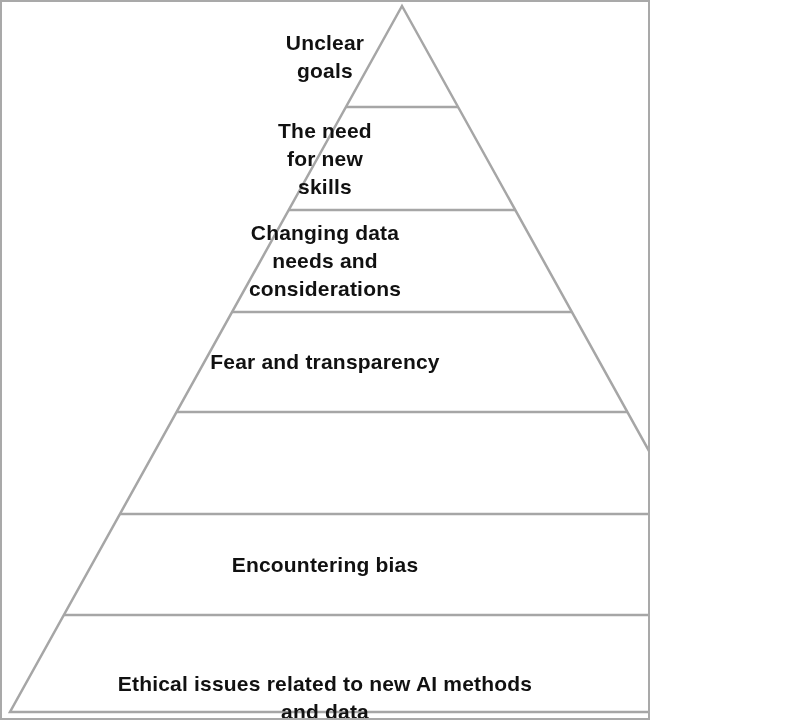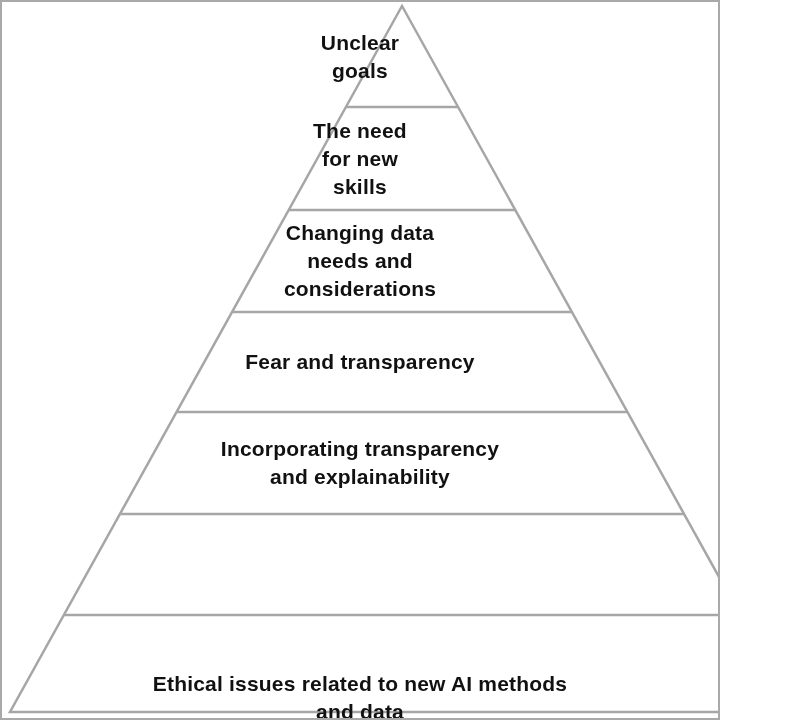--- a/index.html
+++ b/index.html
@@ -2,21 +2,21 @@
 <html><head>
 <meta charset="utf-8">
 <style>
   html, body {
     margin: 0;
     padding: 0;
     background: #ffffff;
   }
   .canvas {
     position: relative;
-    width: 720px;
+    width: 650px;
     height: 720px;
     background: #ffffff;
     box-sizing: border-box;
     border: 2px solid #a9a9a9;
     overflow: hidden;
     font-family: "Liberation Sans", sans-serif;
   }
   .pyramid-svg {
     position: absolute;
     left: 0;
@@ -72,20 +72,19 @@
   <div class="level-label lvl-1">The need
 for new
 skills</div>
 
   <div class="level-label lvl-2">Changing data
 needs and
 considerations</div>
 
   <div class="level-label lvl-3">Fear and transparency</div>
 
-  <div class="level-label lvl-4">Incorporating transparency
-and explainability</div>
 
+  <div class="level-label lvl-5">Encountering bias</div>
 
   <div class="level-label lvl-6">Ethical issues related to new AI methods
 and data</div>
 
 </div>
 
 </body></html>

